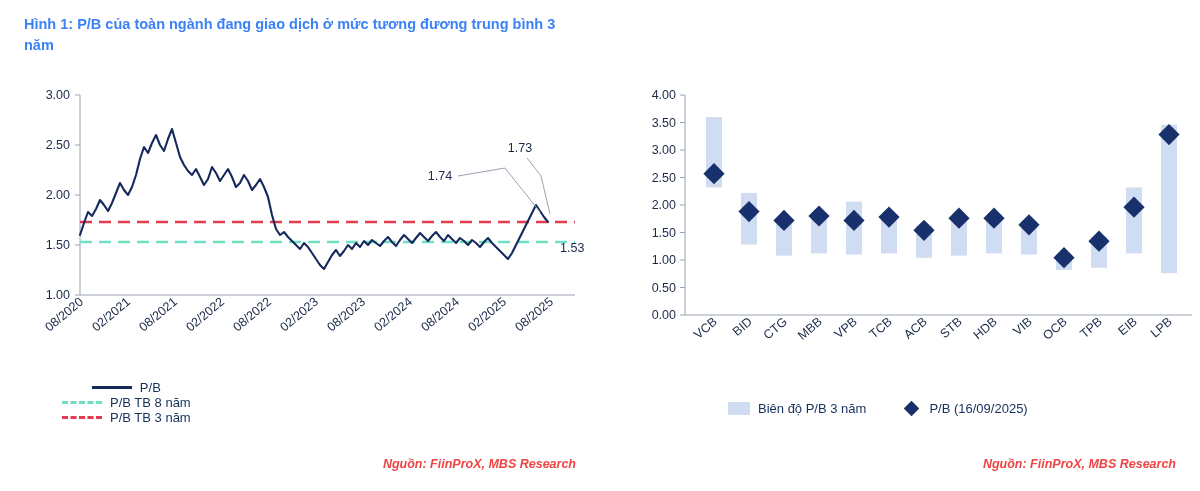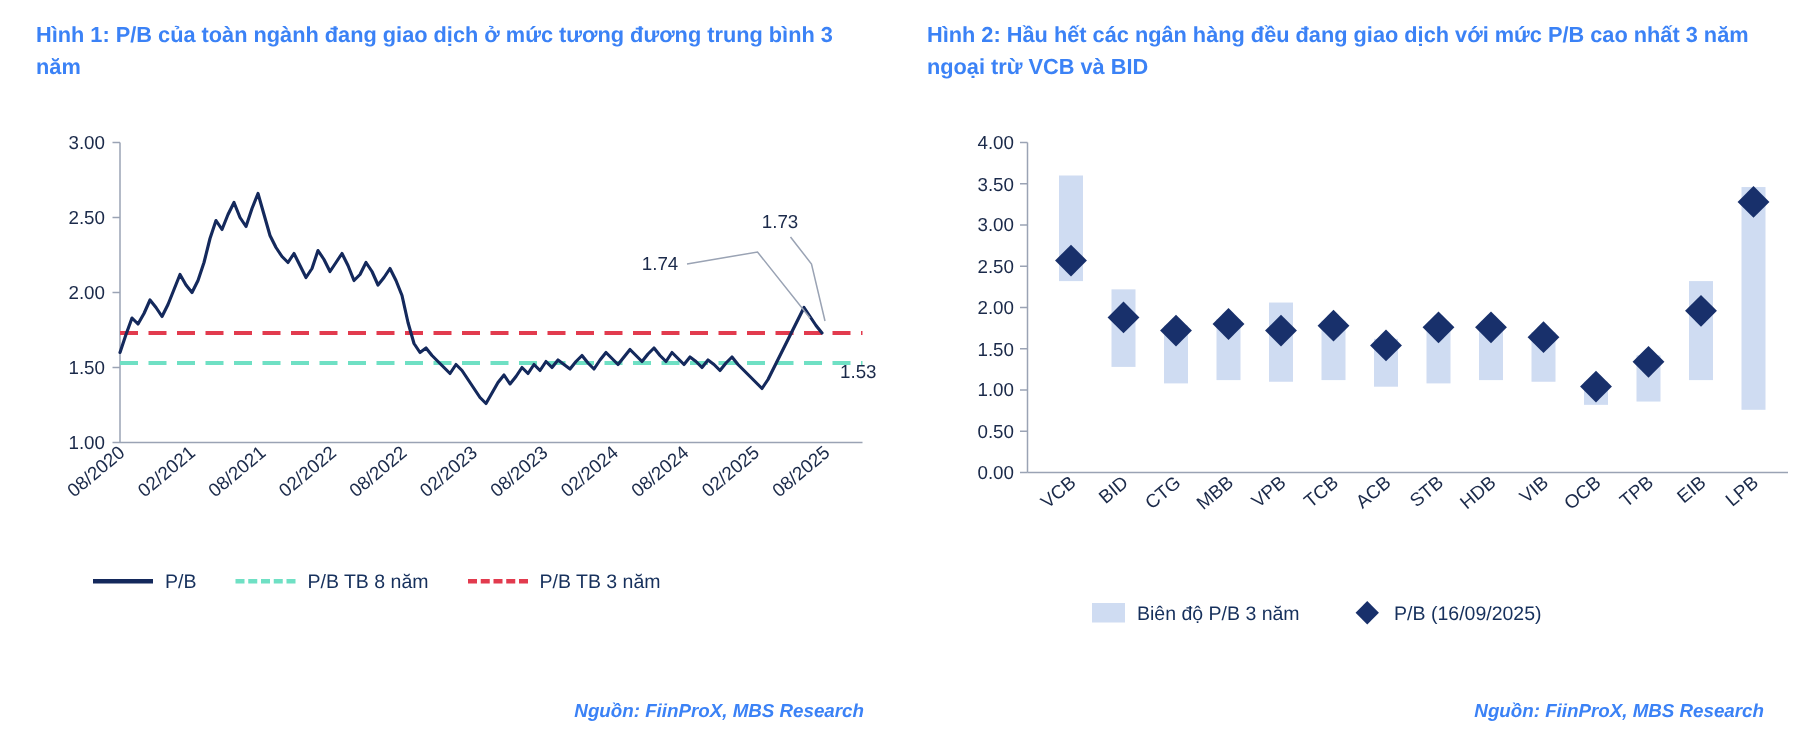--- a/index.html
+++ b/index.html
@@ -39,26 +39,26 @@
   .chart-area {
     position: absolute;
     left: 0;
     top: 0;
     width: 100%;
     height: 100%;
   }
 
   .source {
     position: absolute;
-    bottom: 10px;
+    bottom: 20px;
     right: 24px;
     font-size: 12.5px;
     font-style: italic;
     font-weight: bold;
-    color: #3b82f6;
+    color: #ef4444;
   }
 
   .legend-row {
     position: absolute;
     display: flex;
     align-items: center;
     font-size: 13px;
     color: #16305c;
   }
   .legend-item {
@@ -168,40 +168,39 @@
         <text transform="translate(272,303) rotate(-40)" text-anchor="end">08/2022</text>
         <text transform="translate(319,303) rotate(-40)" text-anchor="end">02/2023</text>
         <text transform="translate(366,303) rotate(-40)" text-anchor="end">08/2023</text>
         <text transform="translate(413,303) rotate(-40)" text-anchor="end">02/2024</text>
         <text transform="translate(460,303) rotate(-40)" text-anchor="end">08/2024</text>
         <text transform="translate(507,303) rotate(-40)" text-anchor="end">02/2025</text>
         <text transform="translate(554,303) rotate(-40)" text-anchor="end">08/2025</text>
       </g>
     </svg>
 
-    <div class="legend-row" style="left: 62px; top: 380px;">
+    <div class="legend-row" style="left: 62px; top: 380px; flex-direction: column;">
       <span class="legend-item">
         <span class="ln"></span>
         <span class="lbl">P/B</span>
       </span>
       <span class="legend-item">
         <span class="ln dash-green"></span>
         <span class="lbl">P/B TB 8 năm</span>
       </span>
       <span class="legend-item">
         <span class="ln dash-red"></span>
         <span class="lbl">P/B TB 3 năm</span>
       </span>
     </div>
 
     <div class="source">Nguồn: FiinProX, MBS Research</div>
   </div>
 
   <div class="panel panel-right">
-    <div class="fig-title">Hình 2: Hầu hết các ngân hàng đều đang giao dịch với mức P/B cao nhất 3 năm ngoại trừ VCB và BID</div>
 
     <svg class="chart-area" width="600" height="491" viewBox="0 0 600 491">
 
       <line x1="85" y1="95" x2="85" y2="315" stroke="#9aa3b4" stroke-width="1"></line>
       <line x1="85" y1="315" x2="592" y2="315" stroke="#9aa3b4" stroke-width="1"></line>
 
       <text class="tick-txt" x="76" y="99" text-anchor="end">4.00</text>
       <text class="tick-txt" x="76" y="127" text-anchor="end">3.50</text>
       <text class="tick-txt" x="76" y="154" text-anchor="end">3.00</text>
       <text class="tick-txt" x="76" y="182" text-anchor="end">2.50</text>

